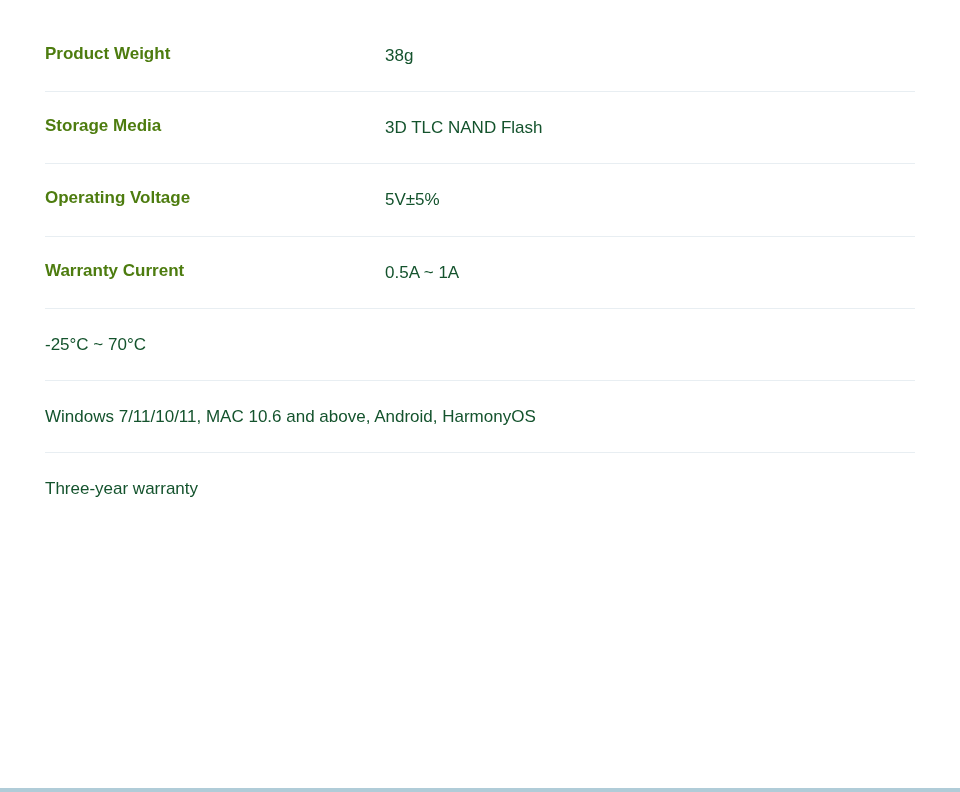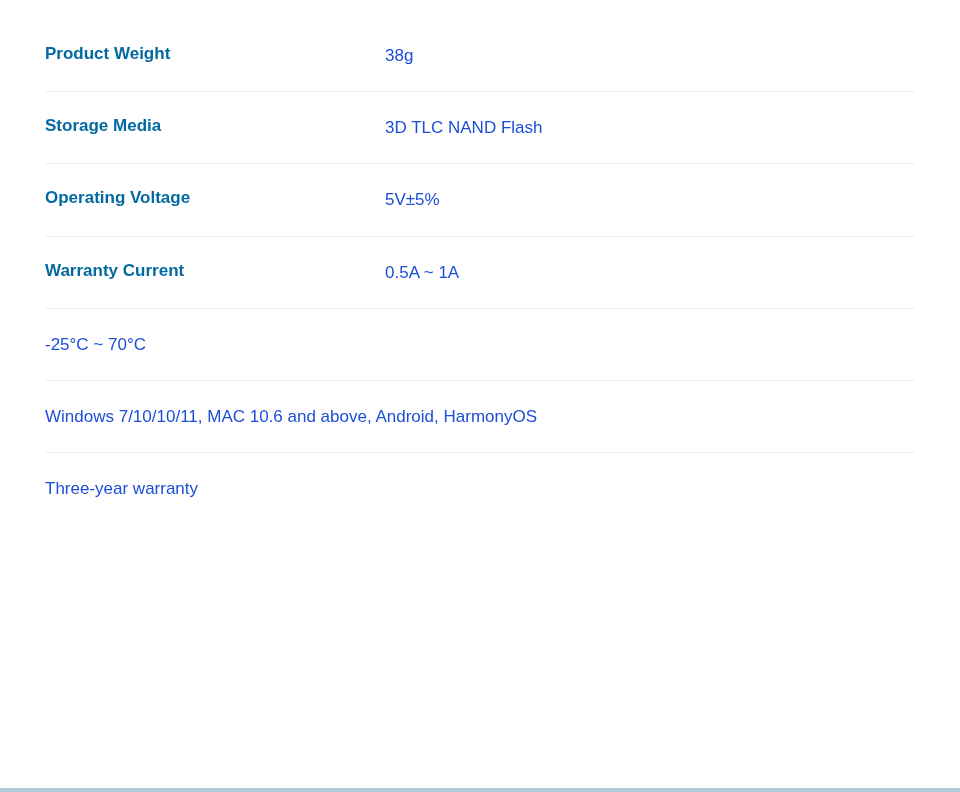--- a/index.html
+++ b/index.html
@@ -27,30 +27,30 @@
       border-bottom: 1px solid #e8eef2;
     }
 
     .spec-row:last-child {
       border-bottom: none;
     }
 
     .spec-label {
       font-weight: 700;
       font-size: 17px;
-      color: #0369a1;
+      color: #4d7c0f;
       min-width: 340px;
       flex-shrink: 0;
       line-height: 1.4;
     }
 
     .spec-value {
       font-weight: 400;
       font-size: 17px;
-      color: #1d4ed8;
+      color: #14532d;
       line-height: 1.6;
     }
 
     .bottom-bar {
       position: fixed;
       bottom: 0;
       left: 0;
       width: 960px;
       height: 4px;
       background-color: #b0ccd8;
@@ -73,20 +73,20 @@
       <div class="spec-value">5V±5%</div>
     </div>
     <div class="spec-row">
       <div class="spec-label">Warranty Current</div>
       <div class="spec-value">0.5A ~ 1A</div>
     </div>
     <div class="spec-row">
       <div class="spec-value">-25°C ~ 70°C</div>
     </div>
     <div class="spec-row">
-      <div class="spec-value">Windows 7/10/10/11, MAC 10.6 and above, Android, HarmonyOS</div>
+      <div class="spec-value">Windows 7/11/10/11, MAC 10.6 and above, Android, HarmonyOS</div>
     </div>
     <div class="spec-row">
       <div class="spec-value">Three-year warranty</div>
     </div>
   </div>
 
 <div class="bottom-bar"></div>
 
 </body></html>

